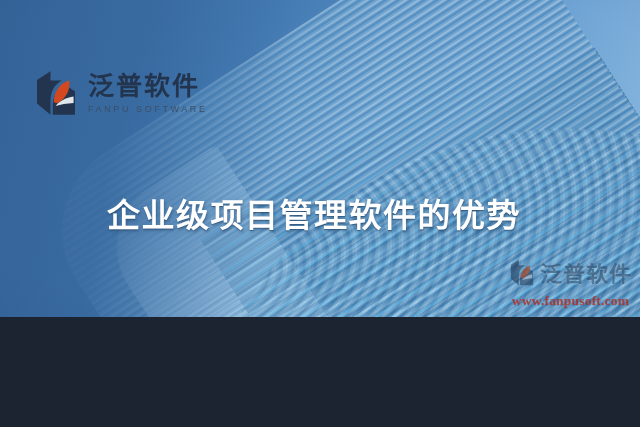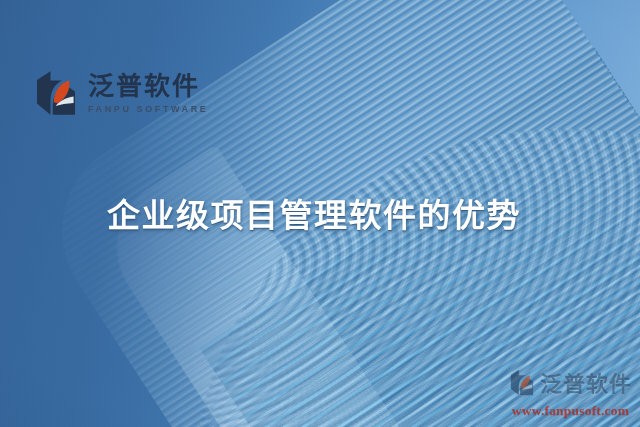--- a/index.html
+++ b/index.html
@@ -8,21 +8,21 @@
     padding: 0;
     background: #1b2430;
   }
   body {
     font-family: "DejaVu Sans", "Liberation Sans", sans-serif;
   }
 
   .banner {
     position: relative;
     width: 640px;
-    height: 427px;
+    height: 317px;
     overflow: hidden;
     
     background:
       linear-gradient(118deg,
         #2e5785 0%,
         #36639a 16%,
         #4279b1 34%,
         #558cc2 50%,
         #6ba0d2 68%,
         #7fb0db 84%,
@@ -238,21 +238,21 @@
   .brand-cn {
     font-size: 26px;
     font-weight: 700;
     color: #23344e;
     letter-spacing: 2px;
     font-family: "DejaVu Sans", "Liberation Sans", sans-serif;
   }
   .brand-en {
     margin-top: 6px;
     font-size: 9px;
-    font-weight: 700;
+    font-weight: 400;
     color: #3c4f69;
     letter-spacing: 2.6px;
     font-family: "Liberation Sans", sans-serif;
   }
 
   
   .headline {
     position: absolute;
     left: 0;
     right: 12px;

